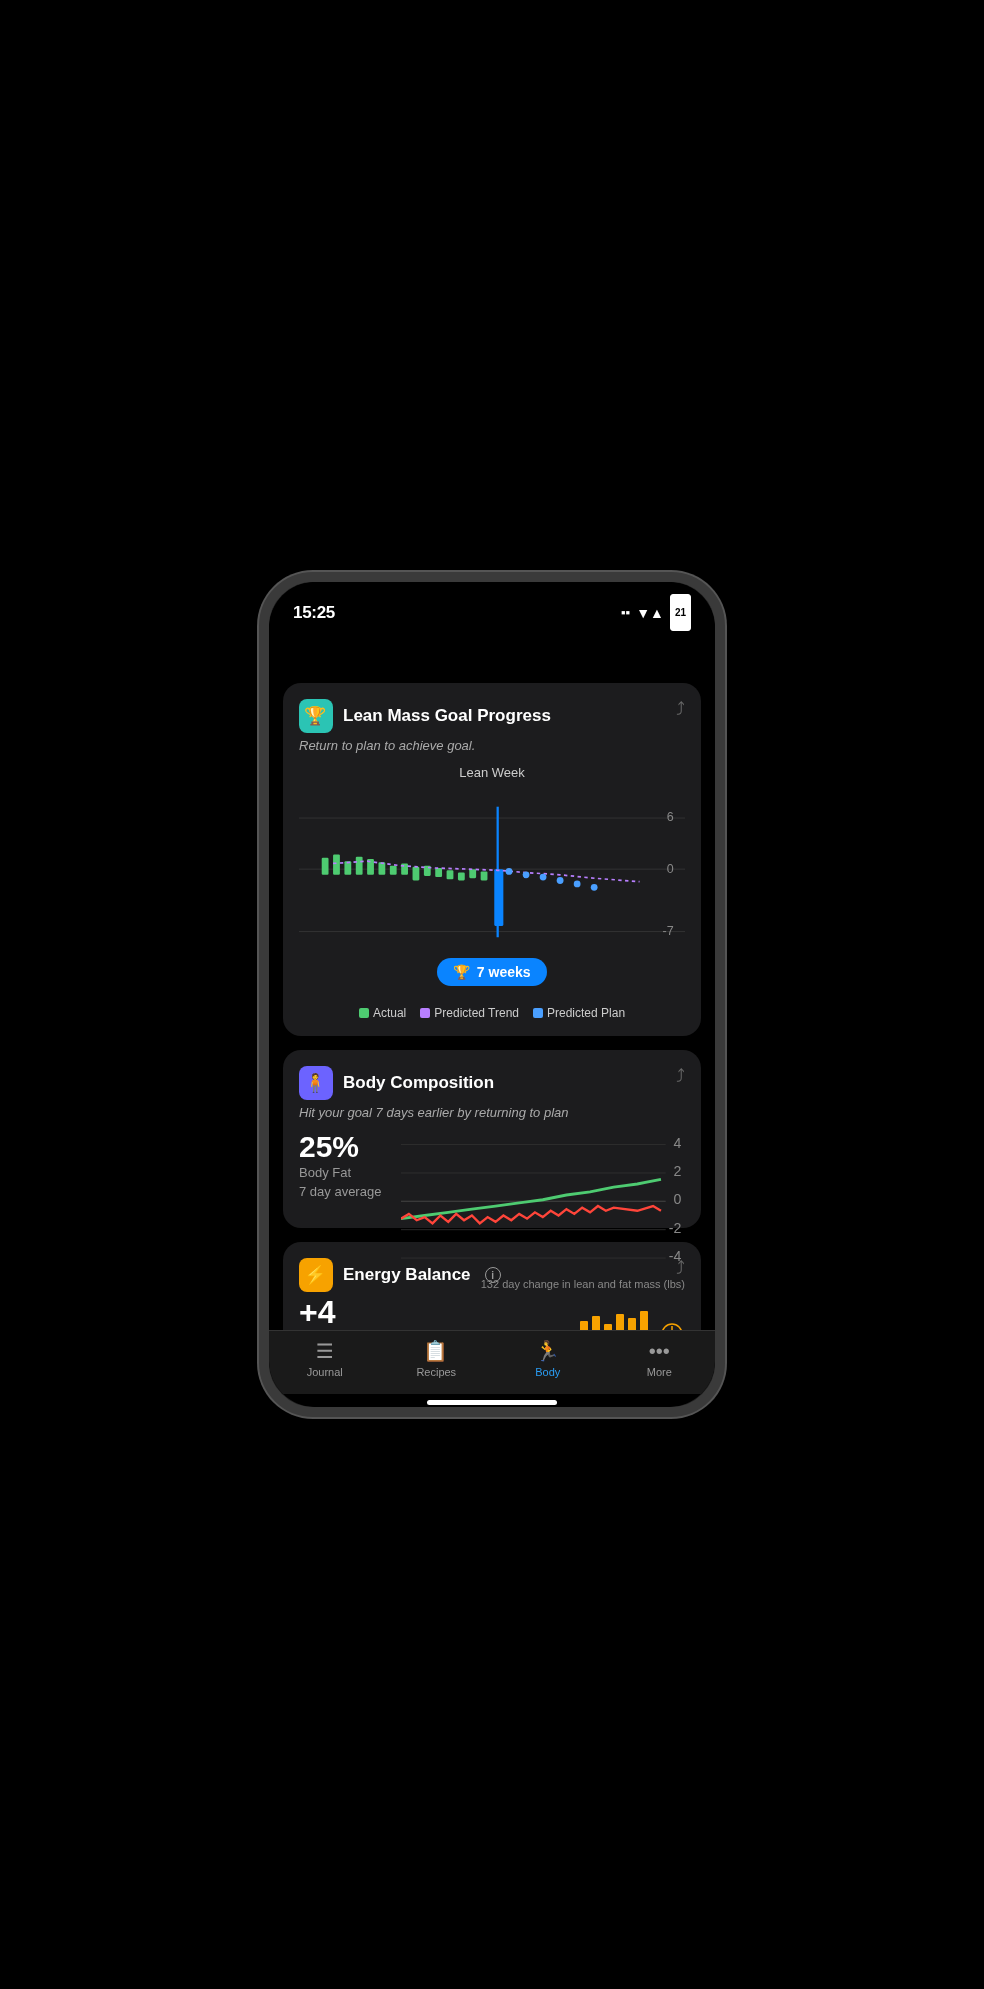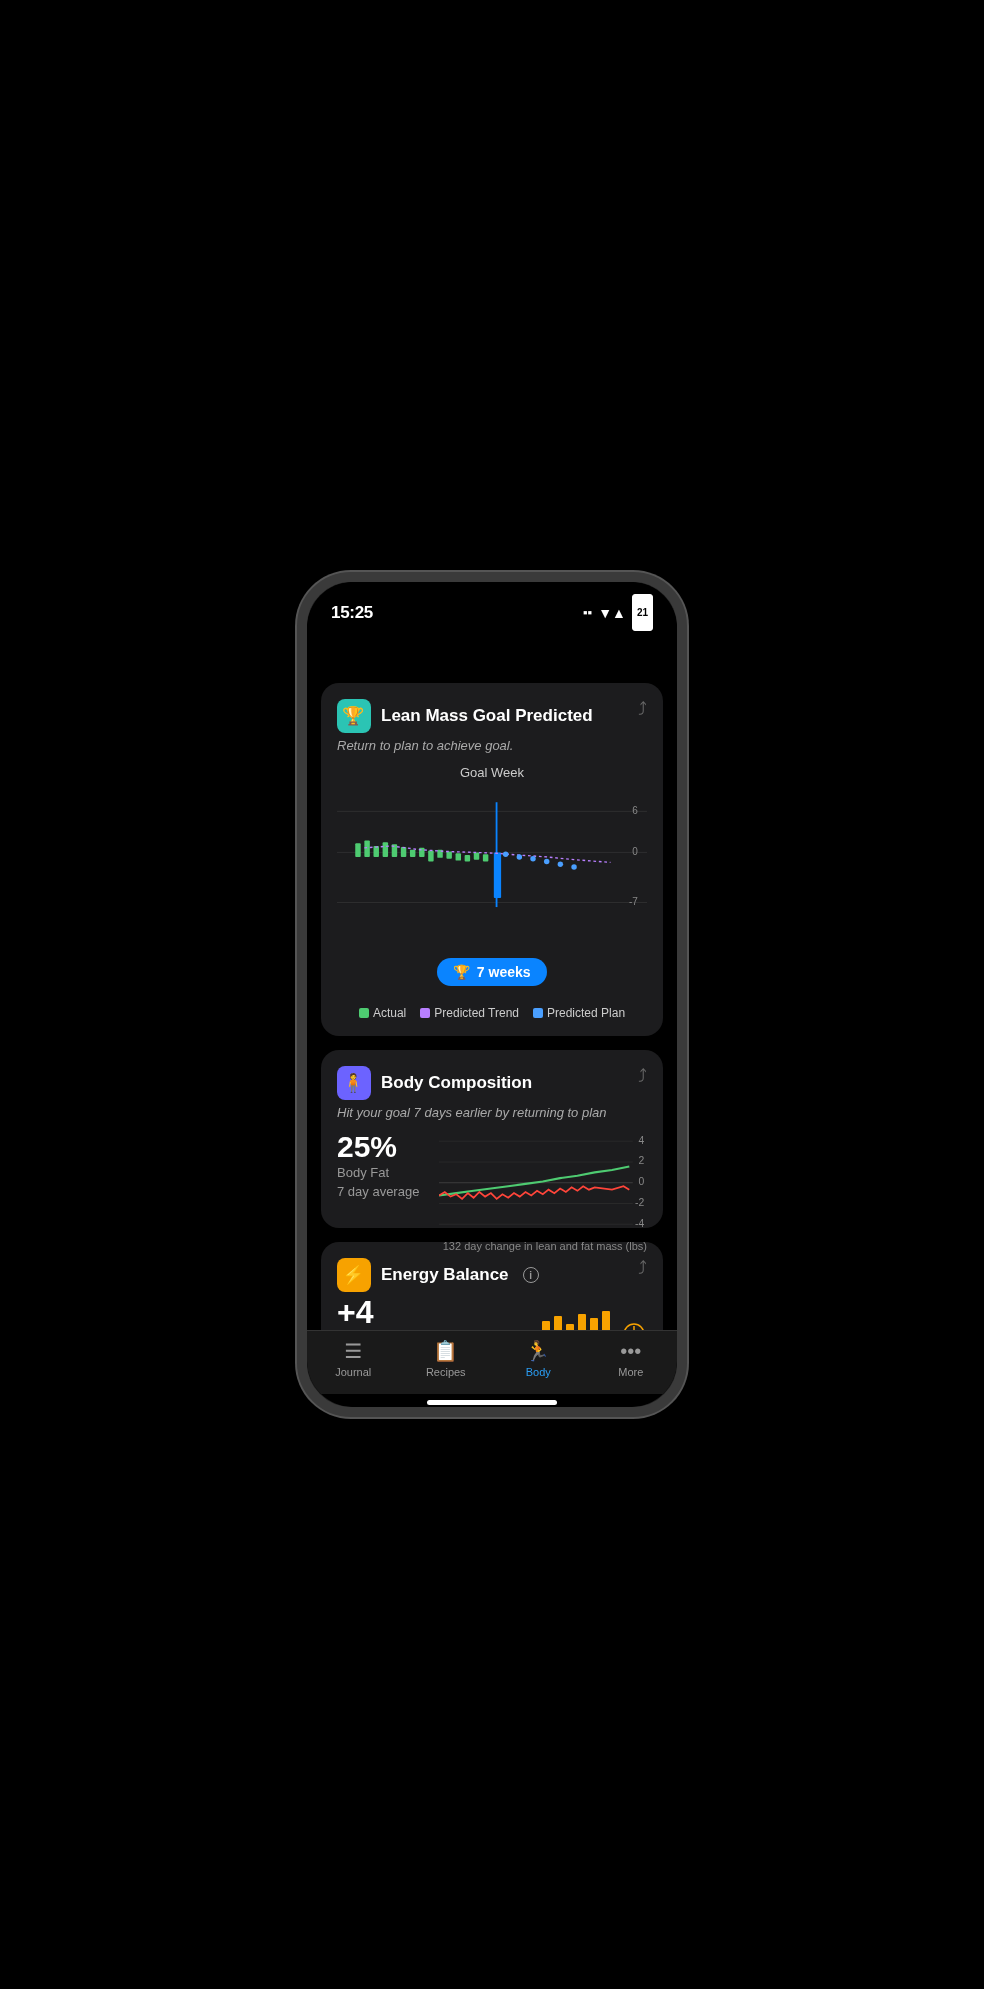--- a/index.html
+++ b/index.html
@@ -5,21 +5,21 @@
     * { box-sizing: border-box; margin: 0; padding: 0; }
     body {
       background: #000;
       display: flex;
       justify-content: center;
       align-items: center;
       min-height: 100vh;
       font-family: -apple-system, BlinkMacSystemFont, 'SF Pro Display', 'Helvetica Neue', sans-serif;
     }
     .phone-frame {
-      width: 390px;
+      width: 466px;
       height: 845px;
       background: #1a1a1a;
       border-radius: 54px;
       border: 10px solid #3a3a3a;
       position: relative;
       overflow: hidden;
       box-shadow: 0 0 0 2px #555, inset 0 0 0 2px #222, 0 30px 80px rgba(0,0,0,0.8);
     }
     .phone-inner {
       width: 100%;
@@ -284,27 +284,27 @@
     </div>
 
     <div class="dynamic-island"></div>
 
     <div class="scroll-area">
 
       <div class="card">
         <div class="card-header">
           <div class="card-title-row">
             <div class="card-icon icon-teal">🏆</div>
-            <span class="card-title">Lean Mass Goal Predicted</span>
+            <span class="card-title">Lean Mass Goal Progress</span>
           </div>
           <span class="share-icon">⤴</span>
         </div>
         <div class="card-subtitle">Return to plan to achieve goal.</div>
 
-        <div class="chart-label-week">Goal Week</div>
+        <div class="chart-label-week">Lean Week</div>
         <div class="chart-container">
           <svg viewBox="0 0 340 150" xmlns="http://www.w3.org/2000/svg">
 
             <line x1="0" y1="30" x2="340" y2="30" stroke="#444" stroke-width="0.5"></line>
             <line x1="0" y1="75" x2="340" y2="75" stroke="#444" stroke-width="0.5"></line>
             <line x1="0" y1="130" x2="340" y2="130" stroke="#444" stroke-width="0.5"></line>
 
             <text x="330" y="33" fill="#888" font-size="11" text-anchor="end">6</text>
             <text x="330" y="78" fill="#888" font-size="11" text-anchor="end">0</text>
             <text x="330" y="133" fill="#888" font-size="11" text-anchor="end">-7</text>

